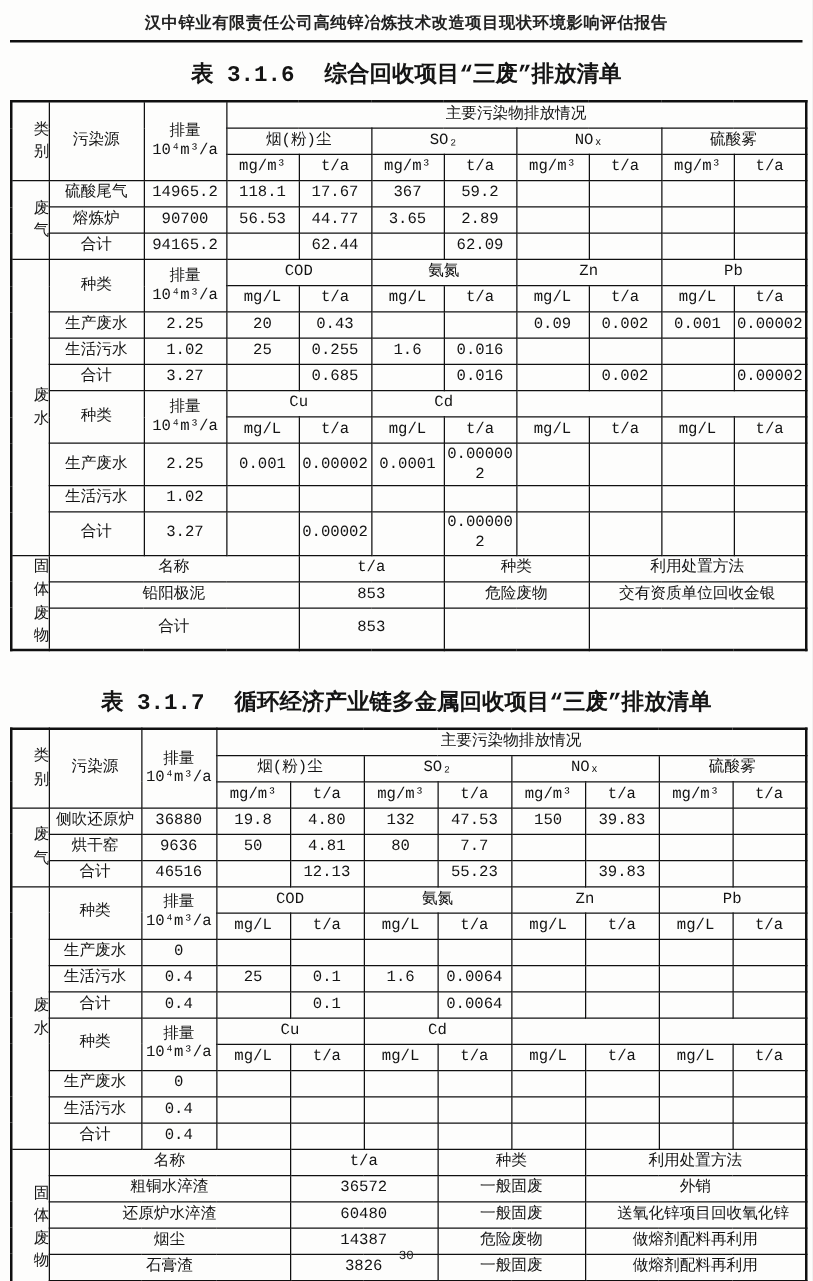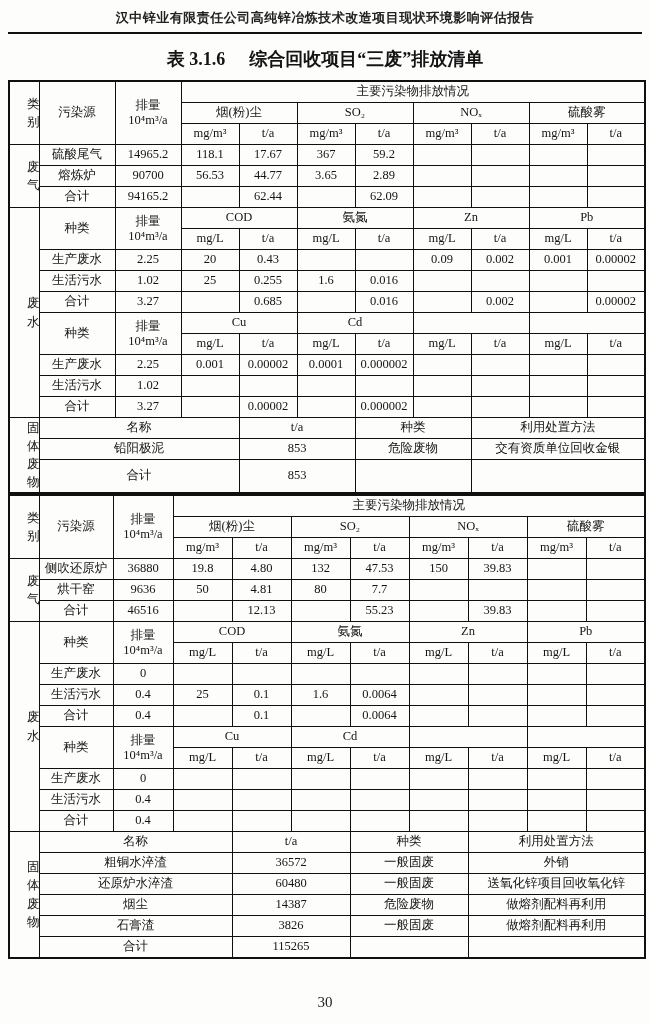--- a/index.html
+++ b/index.html
@@ -1,19 +1,19 @@
 <!DOCTYPE html>
 <html><head>
 <meta charset="utf-8">
 <style>
   html,body{margin:0;padding:0;background:#e8e8e8;}
   .page{
     width:650px;height:1025px;margin:0 auto;background:#fdfdfc;position:relative;
     box-sizing:border-box;padding:6px 8px;
-    font-family:Liberation Serif, serif;color:#141414;
+    font-family:Liberation Mono, monospace;color:#141414;
   }
   .doc-header{
     text-align:center;font-size:13px;letter-spacing:0.5px;
     padding:3px 0 5px 0;border-bottom:2px solid #101010;font-weight:bold;color:#222;
   }
   .tbl-title{text-align:center;font-weight:bold;font-size:18px;margin:13px 0 9px 0;}
   .tbl-title .num{margin-right:24px;}
   .tbl-title.second{margin-top:28px;}
   table.et{
     border-collapse:collapse;table-layout:fixed;margin:0 auto;
@@ -21,24 +21,24 @@
   }
   .et td{
     border:1px solid #101010;text-align:center;vertical-align:middle;
     font-size:12.5px;line-height:1.25;padding:1px 2px;height:18px;
     word-break:break-all;overflow:hidden;
   }
   .et .vlab{line-height:1.45;padding:0 17px;}
   .et td.two{padding:0;margin-top:17px;}
   .et td.two div{line-height:1.2;}
   tr.h30 td{height:30px;}
-  .wn{max-width:150px;margin:0 auto;}
+  .wn{max-width:150px;margin:0 auto;text-align:right;}
   .page-number{
     position:absolute;left:0;right:0;bottom:14px;text-align:center;
-    font-size:15px;color:#222;
+    font-size:10px;color:#222;
   }
 </style>
 </head>
 <body>
 
 <div class="page">
 
   <div class="doc-header">
     <span>汉中锌业有限责任公司高纯锌冶炼技术改造项目现状环境影响评估报告</span>
   </div>
@@ -254,20 +254,23 @@
     </tr>
     <tr class="h30">
       <td colspan="3">合计</td>
       <td colspan="2">853</td>
       <td colspan="2"></td>
       <td colspan="3"></td>
     </tr>
   </tbody>
     </table>
 
+  <div class="tbl-title second">
+    <span class="num">表 3.1.7</span><span>循环经济产业链多金属回收项目“三废”排放清单</span>
+  </div>
 
   <table class="et">
     <colgroup>
       <col style="width:30px">
         <col style="width:74px">
         <col style="width:60px">
       <col style="width:59px">
         <col style="width:59px">
         <col style="width:59px">
         <col style="width:59px">

